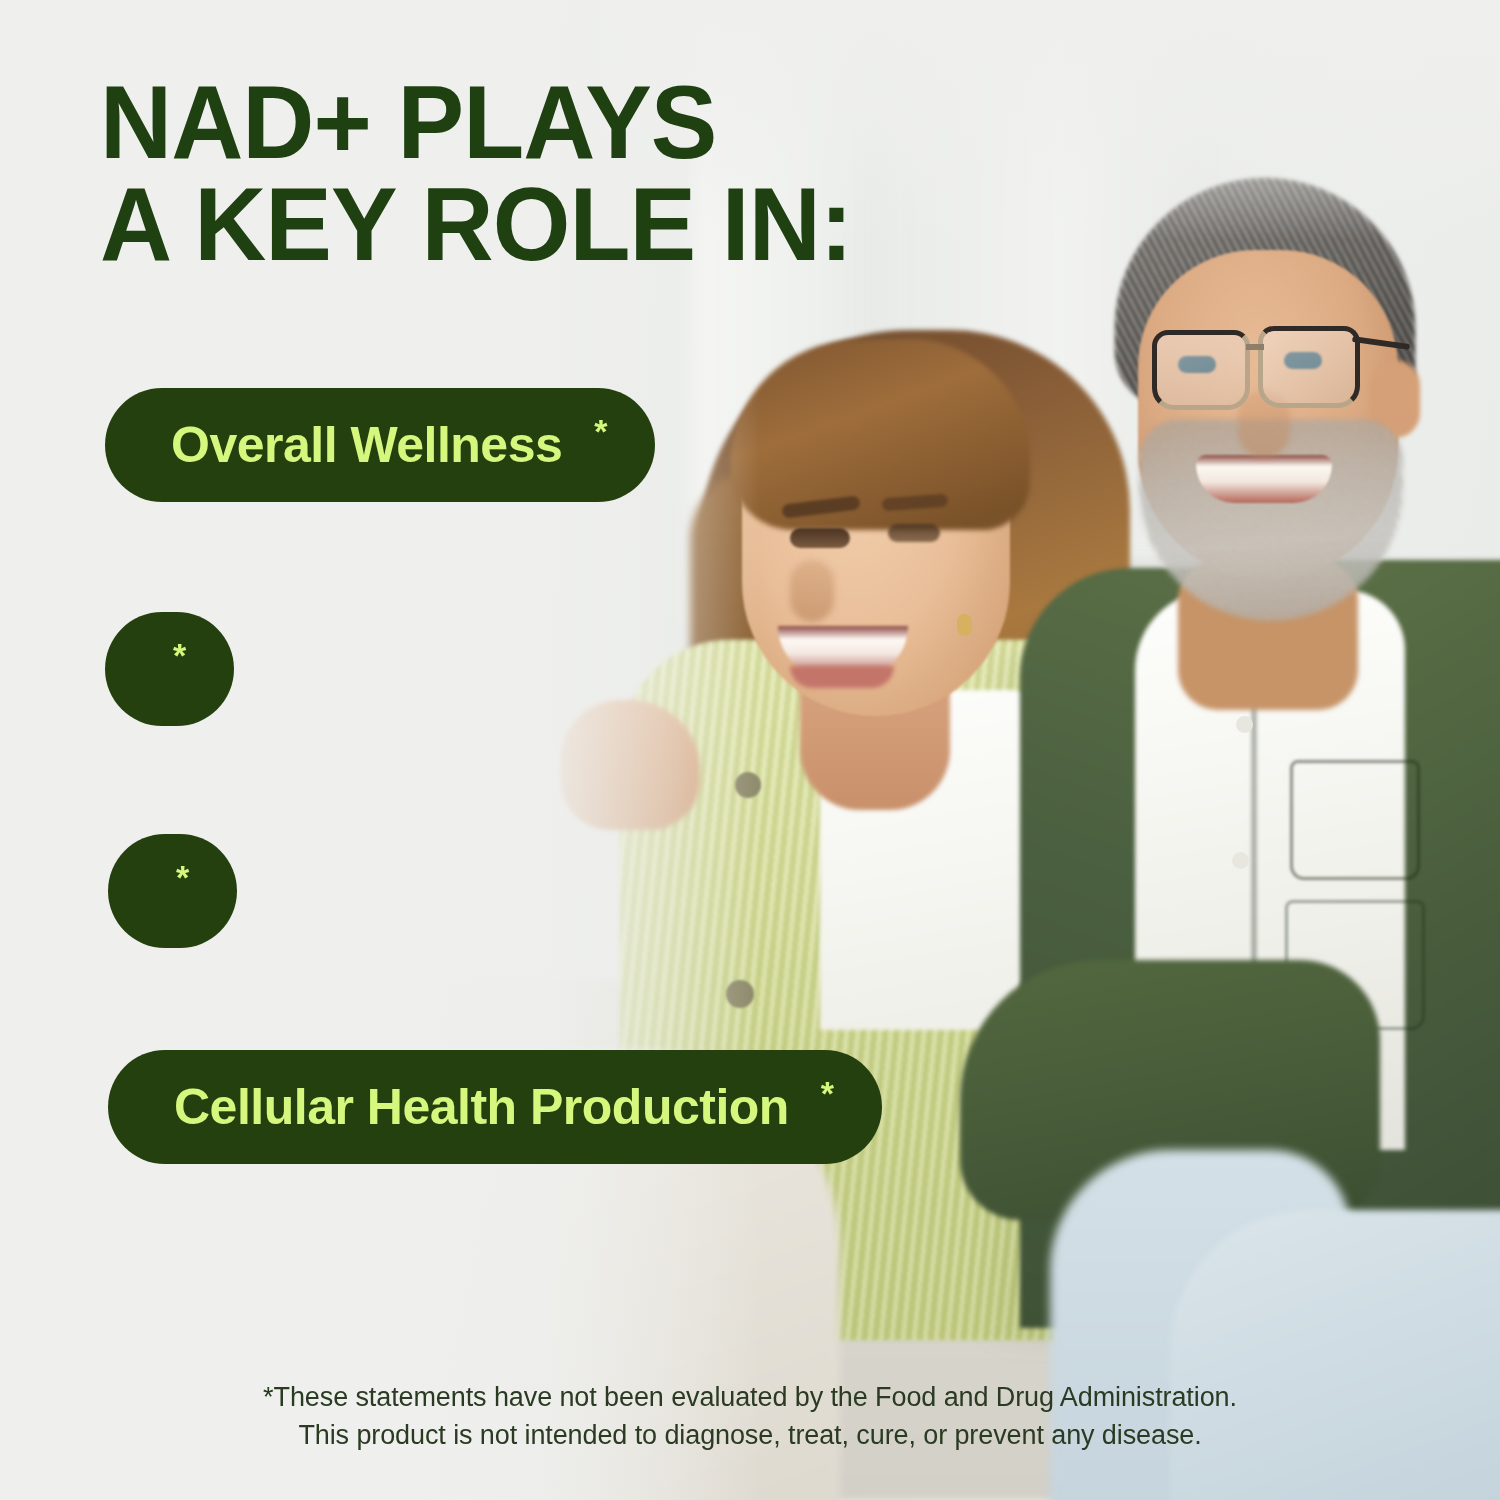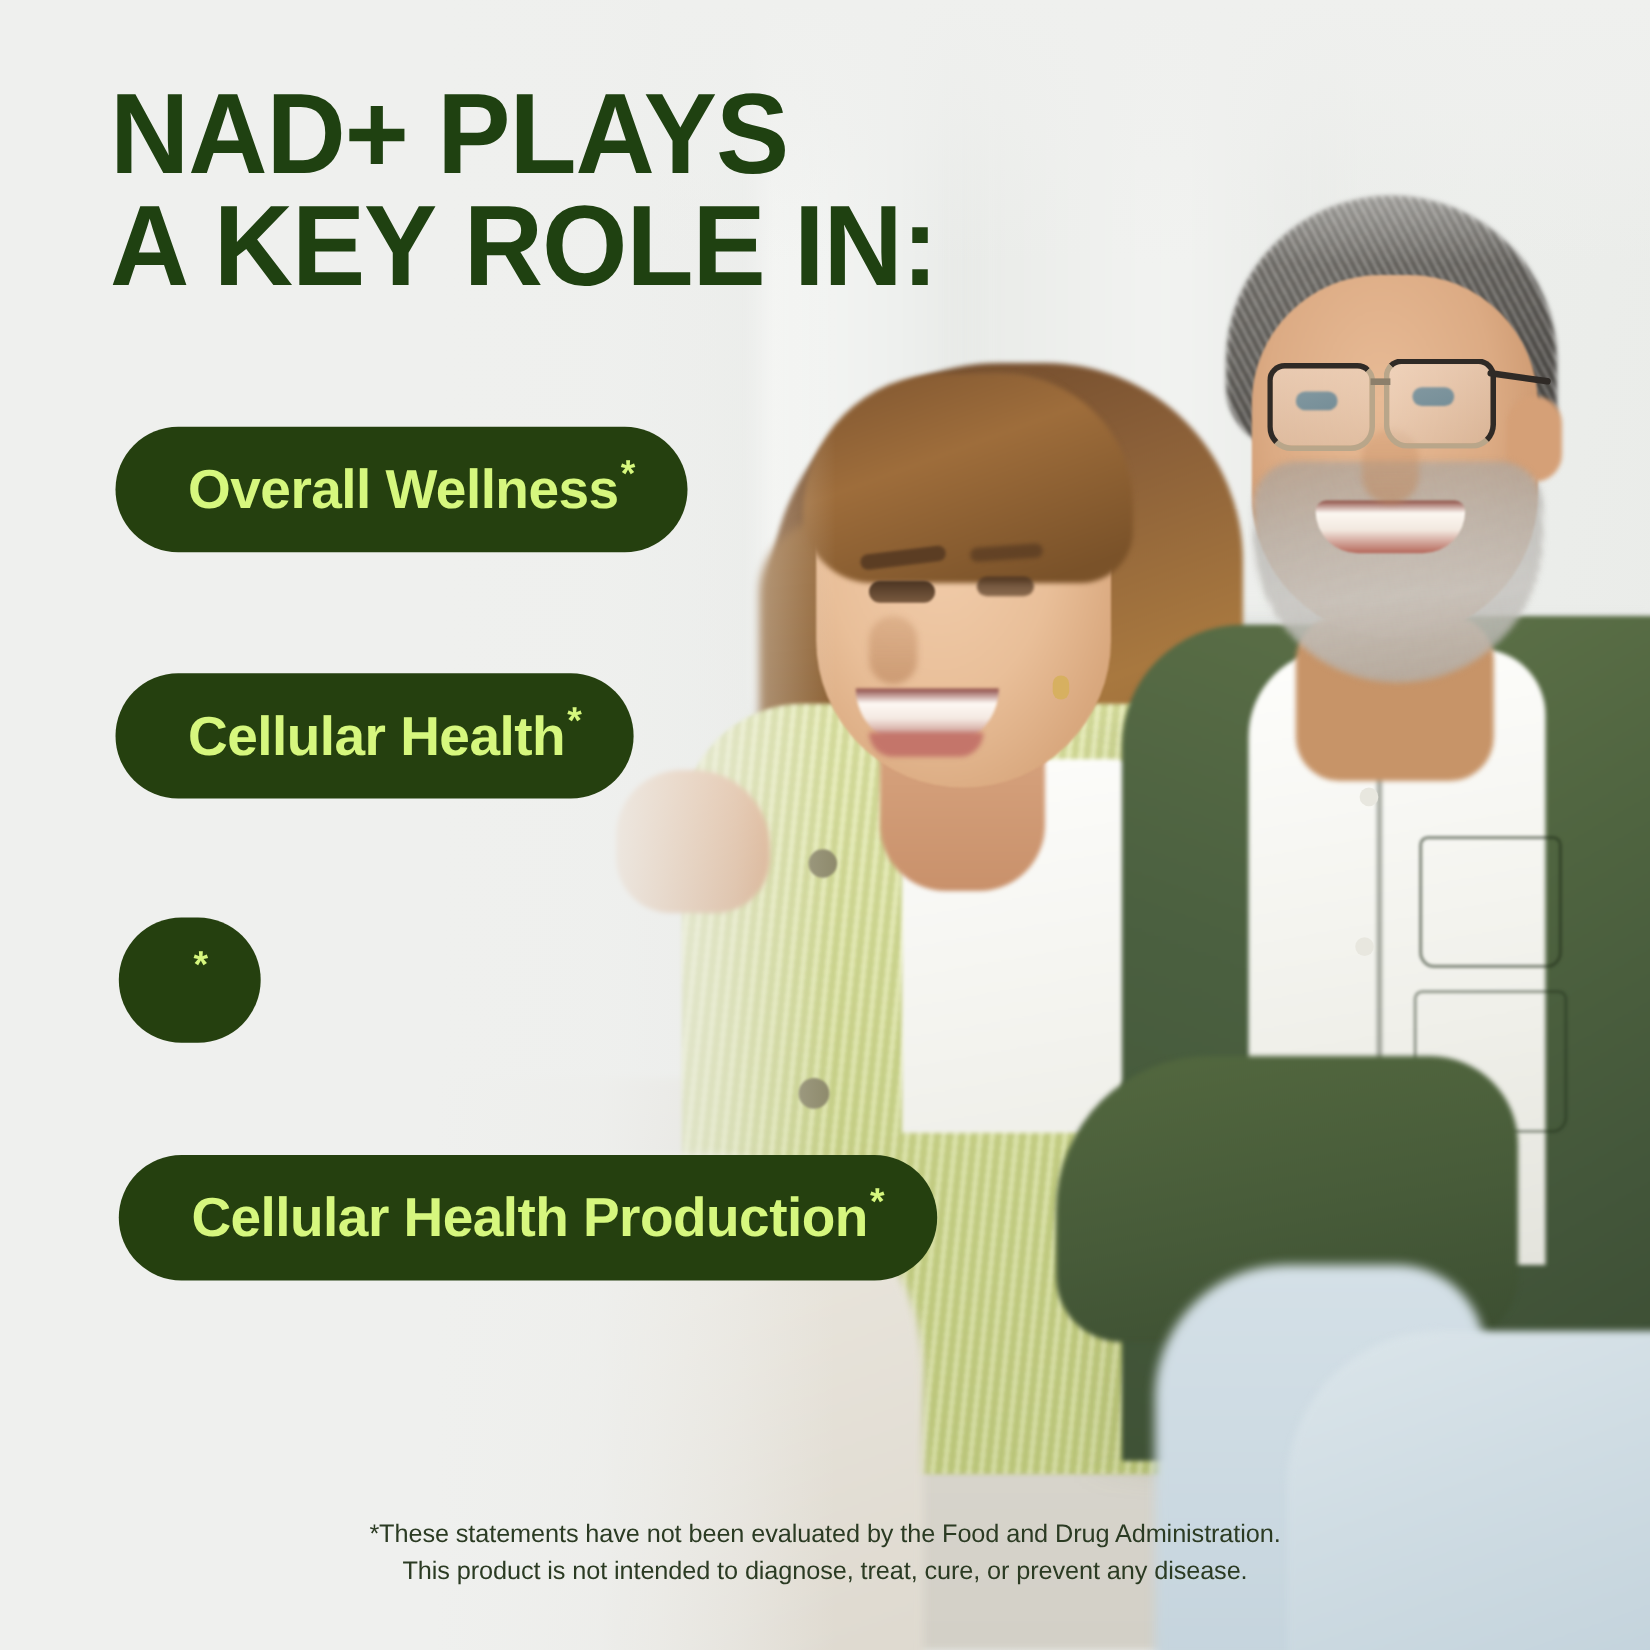--- a/index.html
+++ b/index.html
@@ -368,40 +368,41 @@
     height:114px;
     padding:0 48px 0 66px;
     border-radius:58px;
     background:#25400f;
     color:#d6f77e;
     font-family:"Liberation Sans", sans-serif;
     font-weight:700;
     font-size:50px;
     letter-spacing:-.5px;
     white-space:nowrap;
+    gap:30px;
   }
   .pill .ast {
     font-size:34px;
     line-height:1;
     align-self:flex-start;
     margin-top:26px;
     margin-left:2px;
   }
 
   #pill-0 { left:105px; top:388px; }
   #pill-1 { left:105px; top:612px; }
   #pill-2 { left:108px; top:834px; }
   #pill-3 { left:108px; top:1050px; }
 
   .disclaimer {
     position:absolute;
     left:0; right:0; top:1378px;
     text-align:center;
     font-family:"Liberation Sans", sans-serif;
-    font-size:23px;
+    font-size:27px;
     line-height:1.42;
     color:#2b3b23;
     letter-spacing:-.1px;
     white-space:pre-line;
   }
 </style>
 </head>
 <body>
 
 <div id="stage">
@@ -479,21 +480,20 @@
 A KEY ROLE IN:</div>
 
     <div class="pills">
 
       <div class="pill" id="pill-0">
         <span>Overall Wellness</span>
           <span class="ast">*</span>
       </div>
 
       <div class="pill" id="pill-1">
-        <span>Cellular Health</span>
           <span class="ast">*</span>
       </div>
 
       <div class="pill" id="pill-2">
           <span class="ast">*</span>
       </div>
 
       <div class="pill" id="pill-3">
         <span>Cellular Health Production</span>
           <span class="ast">*</span>

